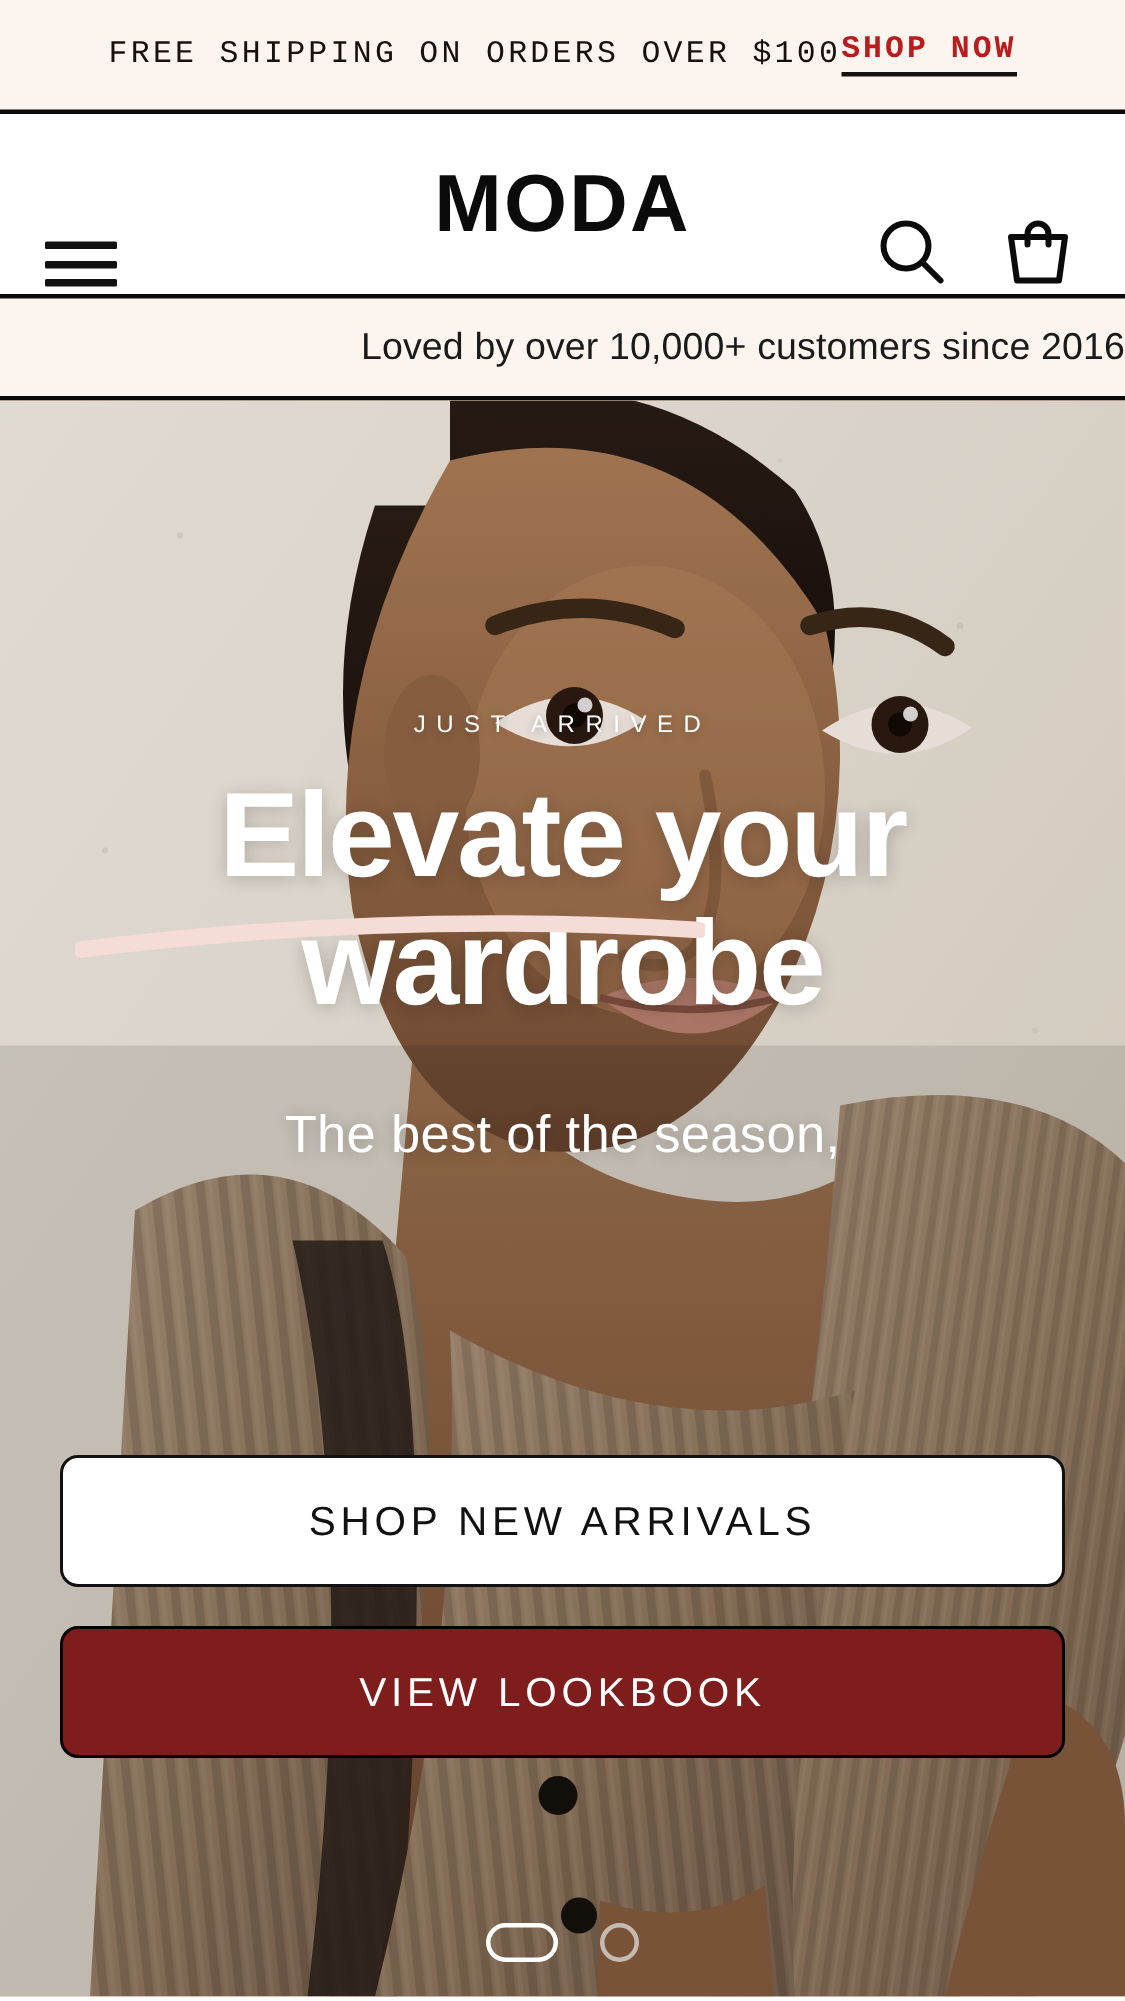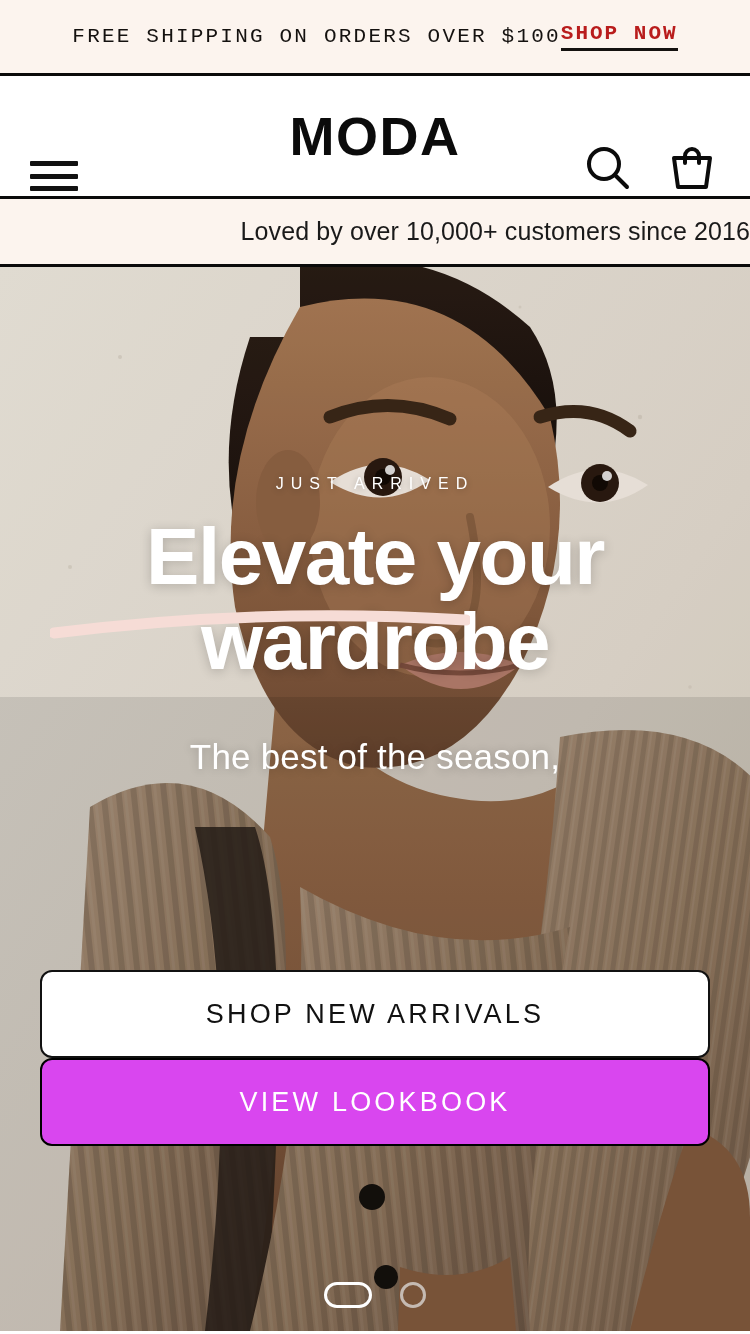--- a/index.html
+++ b/index.html
@@ -114,31 +114,31 @@
   .subhead {
     margin-top:48px;
     font-size:35px;
     font-weight:300;
     line-height:1.38;
     color:#ffffff;
     text-align:center;
     letter-spacing:0.2px;
     text-shadow:0 1px 10px rgba(0,0,0,.22);
   }
-  .cta-wrap { position:absolute; left:40px; right:40px; top:703px; display:flex; flex-direction:column; }
+  .cta-wrap { position:absolute; left:40px; right:40px; top:703px; display:flex; flex-direction:column; gap:26px; }
   .btn {
     height:88px;
     border-radius:12px;
     display:flex; align-items:center; justify-content:center;
     font-size:27px; letter-spacing:3.2px;
     cursor:pointer;
     border:2px solid #111;
   }
   .btn-primary { background:#ffffff; color:#111; }
-  .btn-secondary { background:#d946ef; color:#ffffff; border-color:#000; }
+  .btn-secondary { background:#7f1d1d; color:#ffffff; border-color:#000; }
 
   .indicators {
     position:absolute; left:0; right:0; bottom:23px;
     display:flex; align-items:center; justify-content:center; gap:28px;
   }
   .dot-active { width:48px; height:26px; border:3px solid #ffffff; border-radius:13px; cursor:pointer; }
   .dot { width:26px; height:26px; border:3px solid rgba(210,205,200,.85); border-radius:50%; cursor:pointer; }
 </style>
 </head>
 <body>

